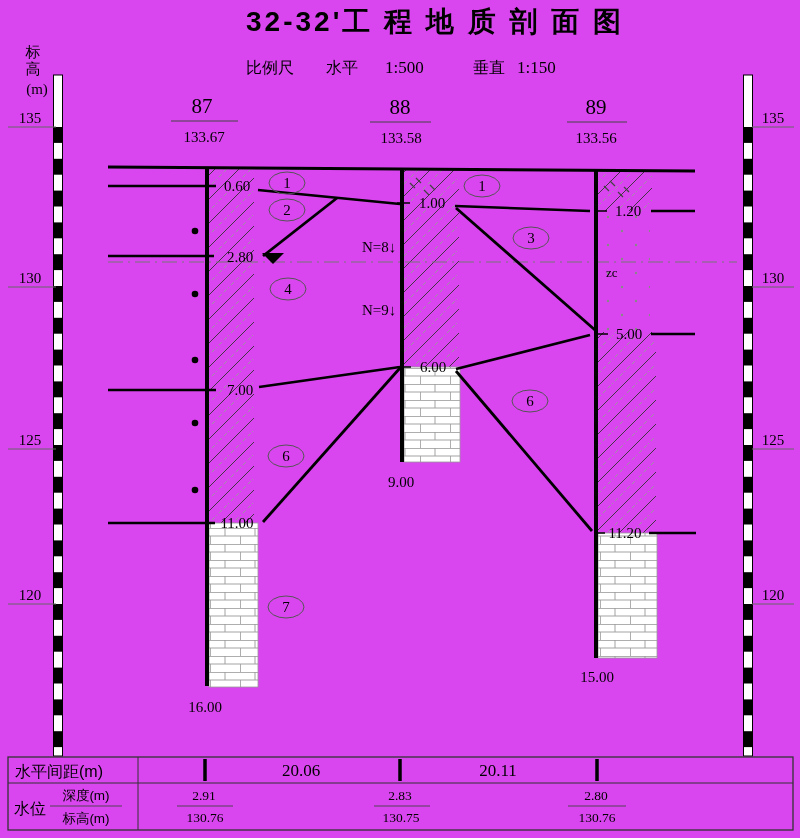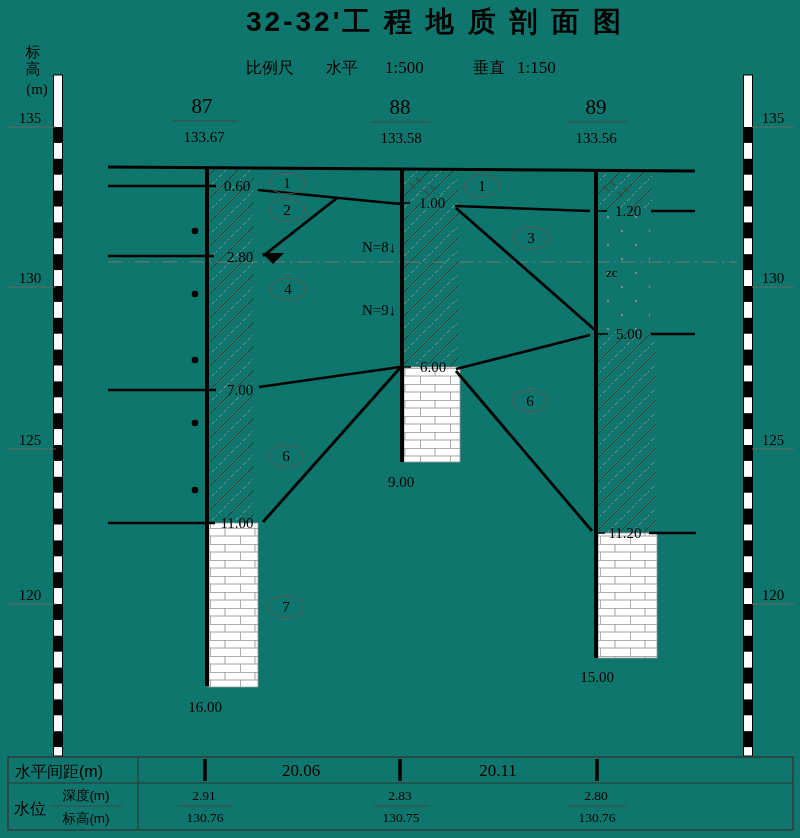--- a/index.html
+++ b/index.html
@@ -1,16 +1,16 @@
 <!DOCTYPE html>
 <html><head>
 <meta charset="utf-8">
 <style>
   html,body{margin:0;padding:0;background:#fff;}
-  .stage{position:relative;width:800px;height:838px;background:#0f766e;overflow:hidden;}
+  .stage{position:relative;width:800px;height:838px;background:#d946ef;overflow:hidden;}
   svg{position:absolute;left:0;top:0;}
   text{fill:#000;}
   .num{font-family:"Liberation Serif","DejaVu Serif",serif;}
   .cjk{font-family:"Liberation Sans","DejaVu Sans",sans-serif;}
   .title{font-weight:bold;letter-spacing:3px;}
 </style>
 </head>
 <body>
 
 <div class="stage">

